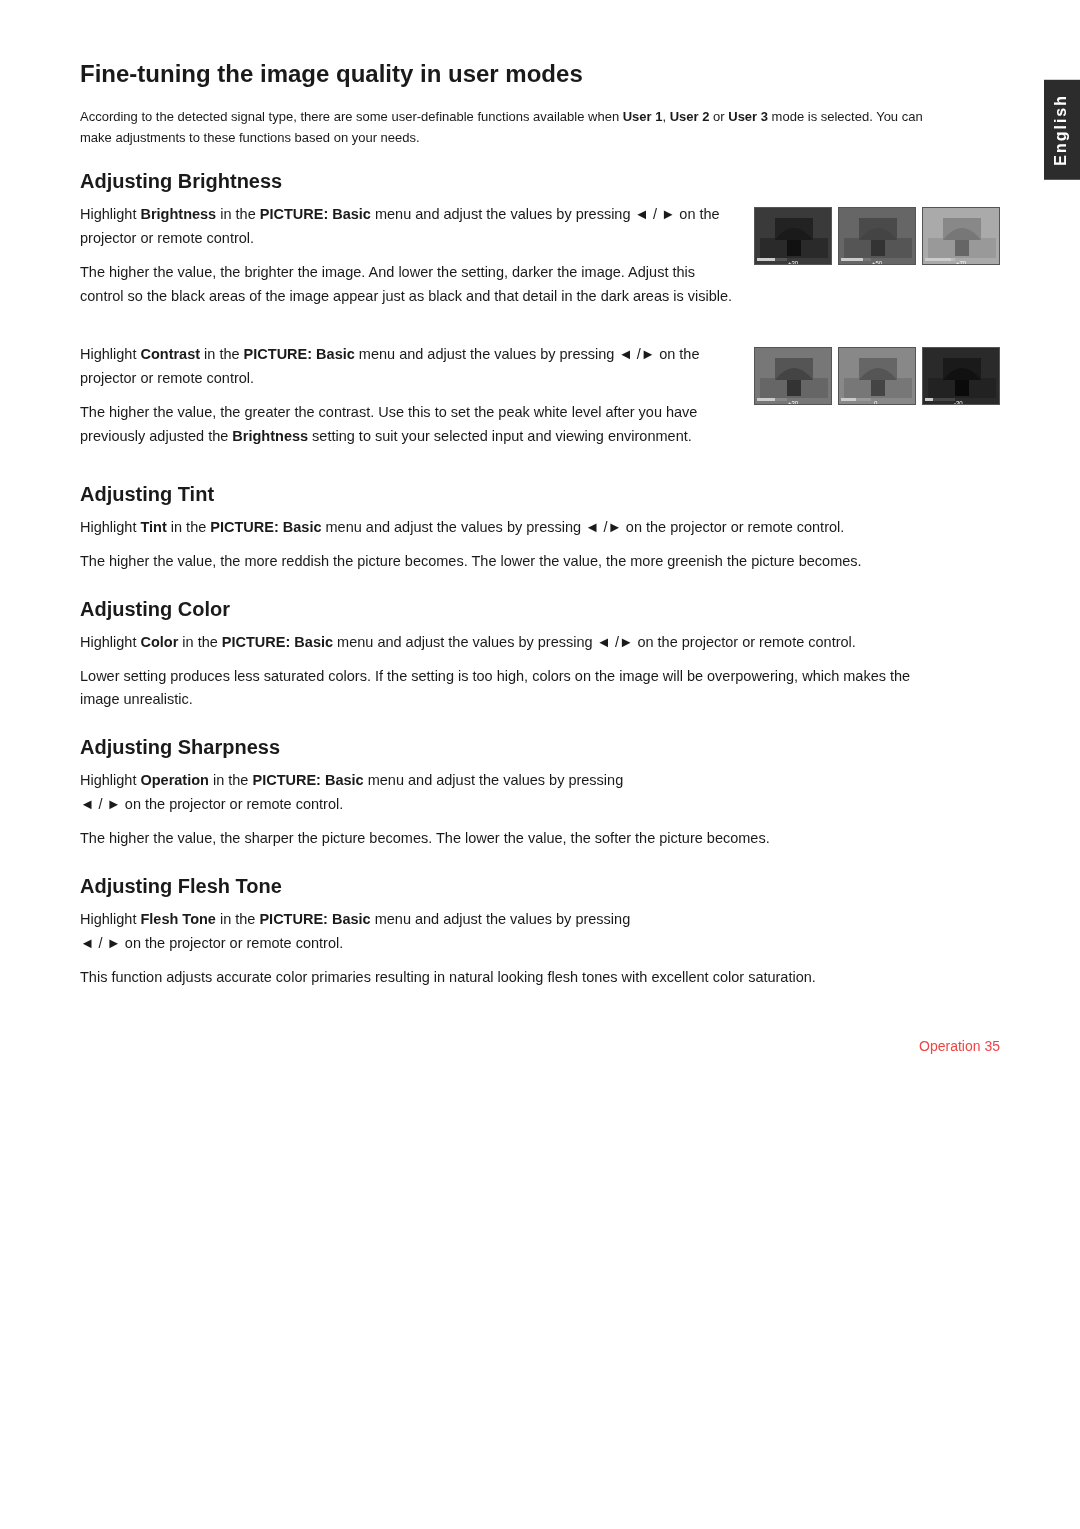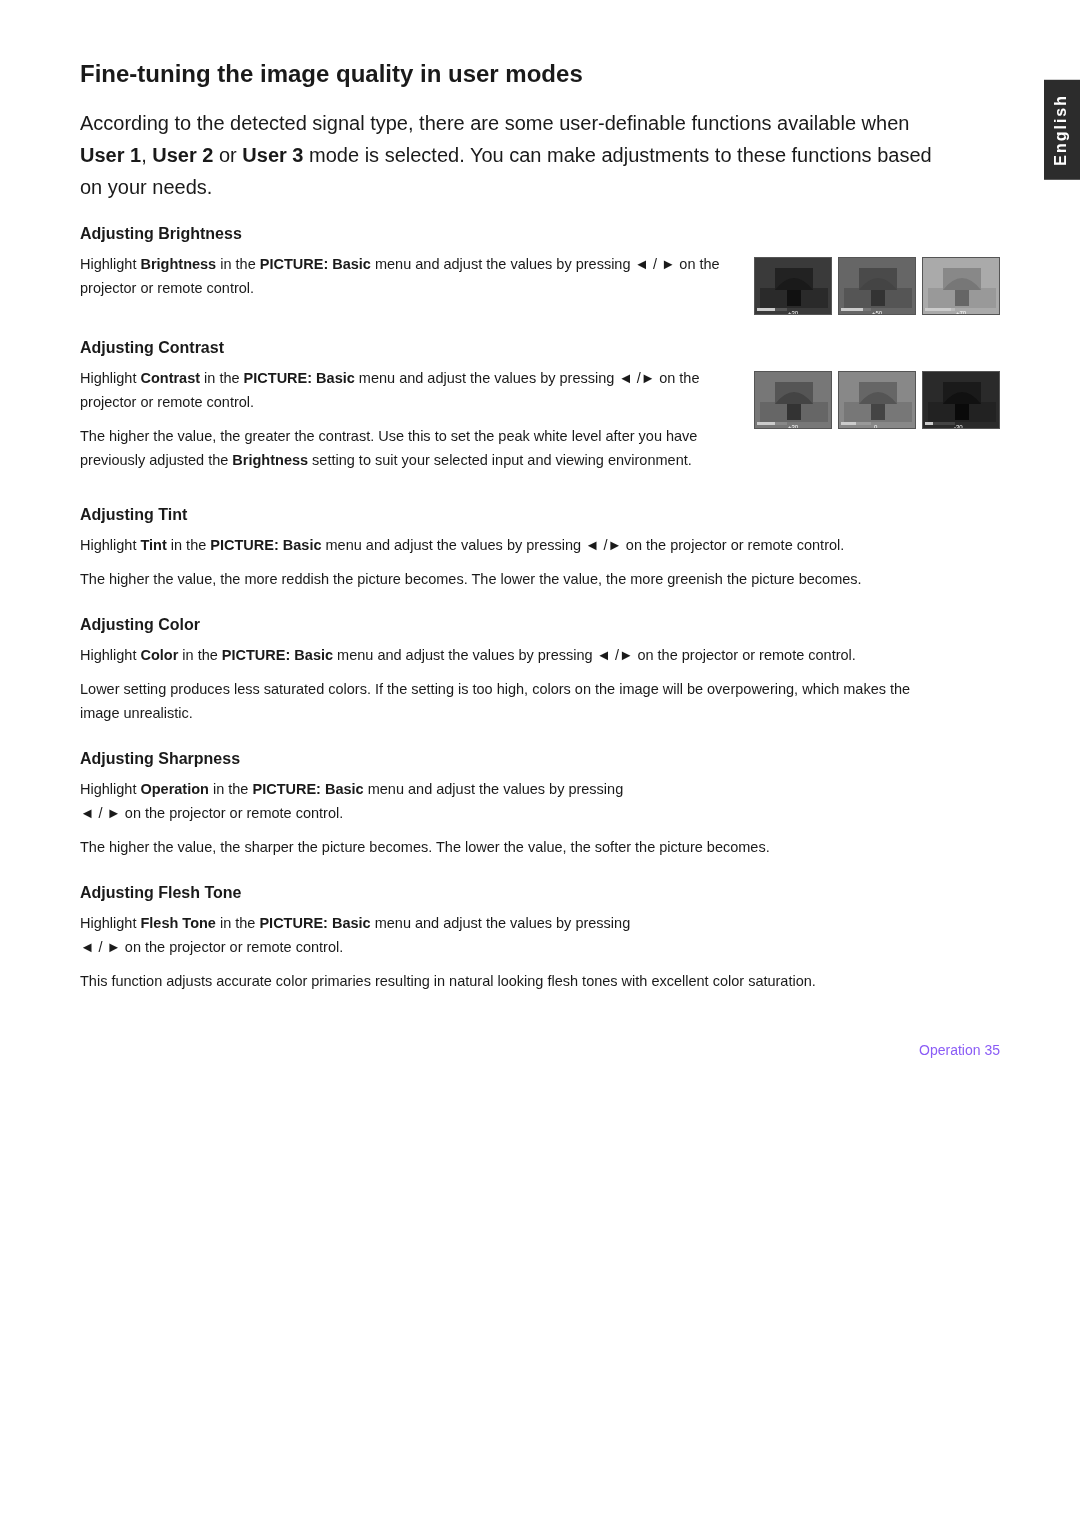--- a/index.html
+++ b/index.html
@@ -37,32 +37,32 @@
 
     h1.page-title {
       font-size: 24px;
       font-weight: bold;
       margin-bottom: 18px;
       line-height: 1.2;
       font-family: Arial, Helvetica, sans-serif;
     }
 
     .intro-text {
-      font-size: 20px;
+      font-size: 13px;
       line-height: 1.6;
       margin-bottom: 22px;
       max-width: 860px;
     }
 
     .section {
       margin-bottom: 24px;
     }
 
     .section h2 {
-      font-size: 16px;
+      font-size: 20px;
       font-weight: bold;
       margin-bottom: 10px;
     }
 
     .section p {
       font-size: 14.5px;
       line-height: 1.65;
       max-width: 860px;
       margin-bottom: 10px;
     }
@@ -99,21 +99,21 @@
     }
     .arch-very-dark {
       background: linear-gradient(to bottom, #111 0%, #222 40%, #333 100%);
     }
 
     .footer {
       position: absolute;
       bottom: 40px;
       right: 80px;
       font-size: 14px;
-      color: #8b5cf6;
+      color: #ef4444;
     }
 
     
     .arch-svg {
       width: 78px;
       height: 58px;
     }
   </style>
 </head>
 <body>
@@ -130,20 +130,24 @@
     functions based on your needs.
   </p>
 
   <div class="section">
     <h2>Adjusting Brightness</h2>
     <div class="section-with-images">
       <div class="section-text">
         <p>
           Highlight <strong>Brightness</strong> in the <strong>PICTURE: Basic</strong> menu and adjust the values by pressing ◄ /
           ► on the projector or remote control.
+        </p>
+        <p>
+          The higher the value, the brighter the image. And lower the setting, darker the image. Adjust this control so the
+          black areas of the image appear just as black and that detail in the dark areas is visible.
         </p>
       </div>
       <div class="section-images">
 
         <div class="img-placeholder arch-dark">
           <svg class="arch-svg" viewBox="0 0 78 58" xmlns="http://www.w3.org/2000/svg">
             <rect width="78" height="58" fill="#3a3a3a"></rect>
             <rect x="5" y="30" width="68" height="20" fill="#2a2a2a"></rect>
             <rect x="20" y="10" width="38" height="22" fill="#222"></rect>
             <path d="M20 32 Q39 8 58 32" fill="#1a1a1a"></path>
@@ -177,21 +181,20 @@
             <rect x="2" y="50" width="30" height="3" fill="#bbb"></rect>
             <rect x="2" y="50" width="26" height="3" fill="#ccc"></rect>
             <text x="33" y="57" fill="white" font-size="6">+70</text>
           </svg>
         </div>
       </div>
     </div>
   </div>
 
   <div class="section">
-    <h2>Adjusting Contrast</h2>
     <div class="section-with-images">
       <div class="section-text">
         <p>
           Highlight <strong>Contrast</strong> in the <strong>PICTURE: Basic</strong> menu and adjust the values by pressing ◄ /►
           on the projector or remote control.
         </p>
         <p>
           The higher the value, the greater the contrast. Use this to set the peak white level after you have previously
           adjusted the <strong>Brightness</strong> setting to suit your selected input and viewing environment.
         </p>

